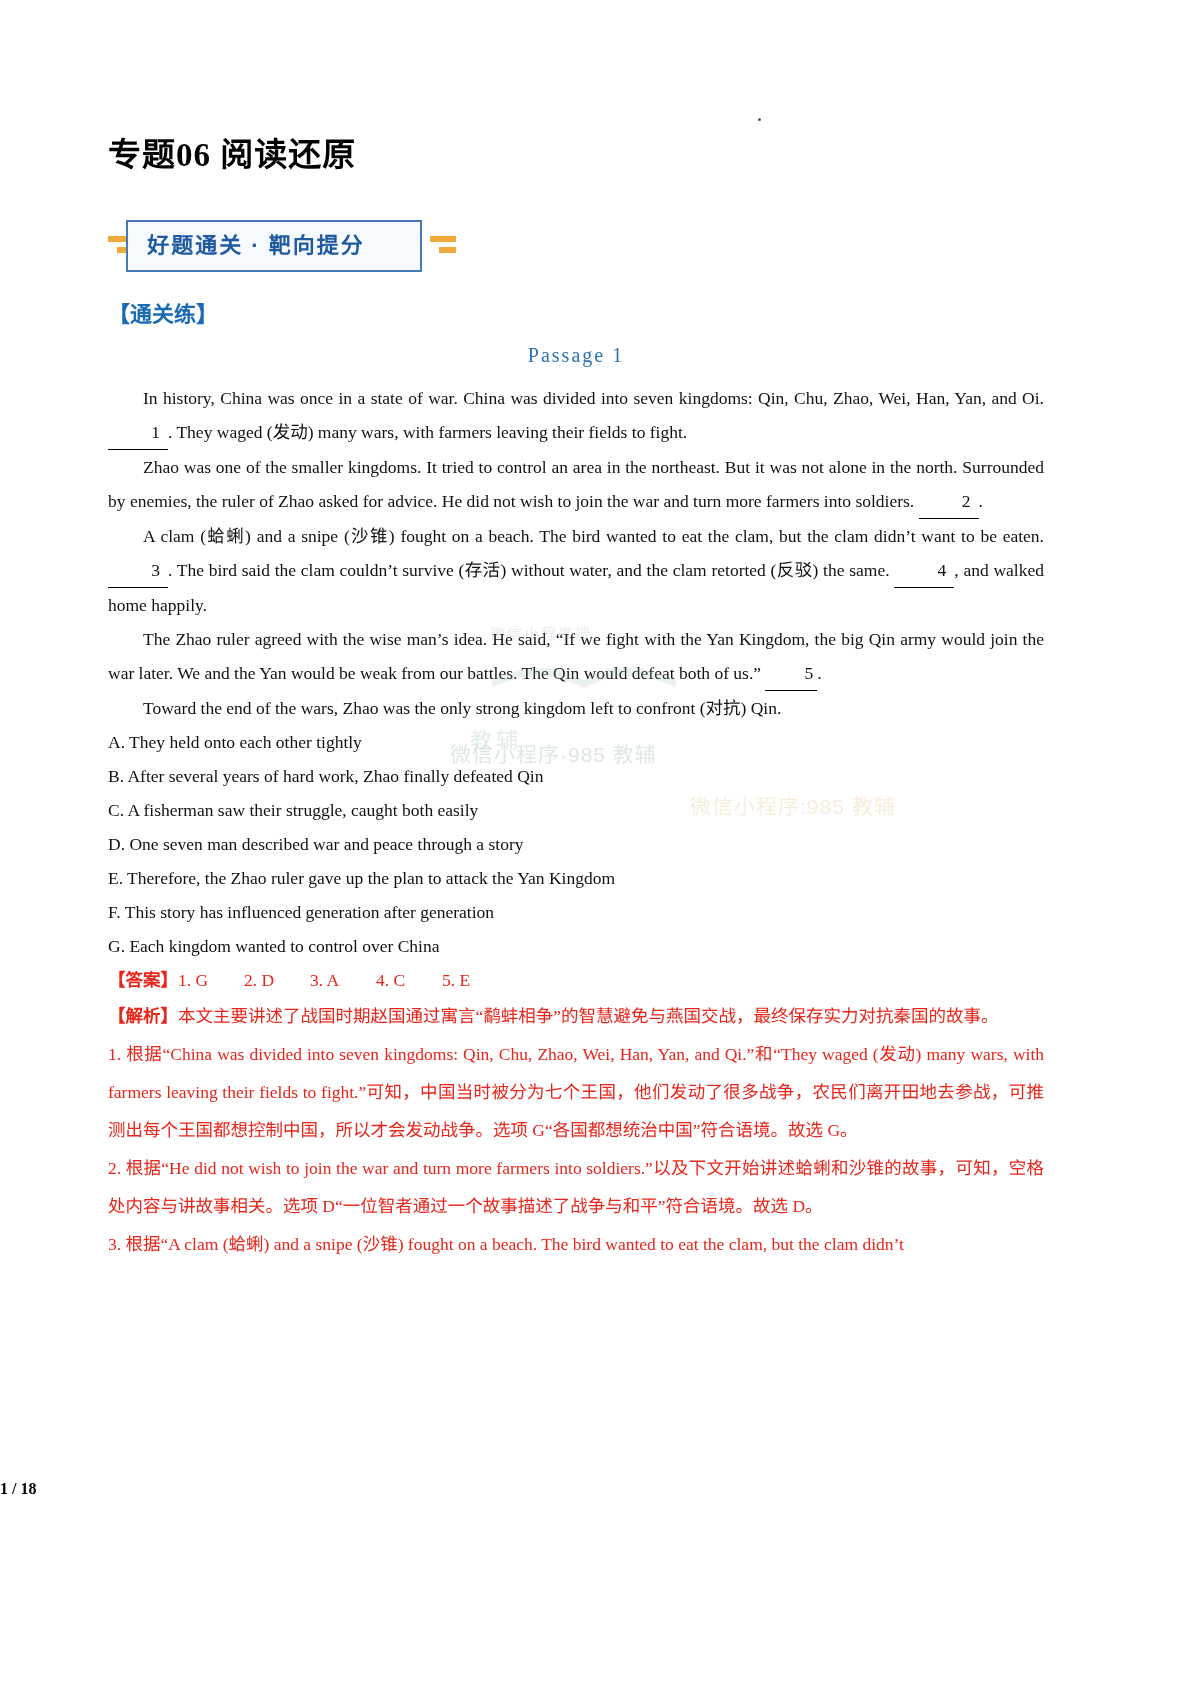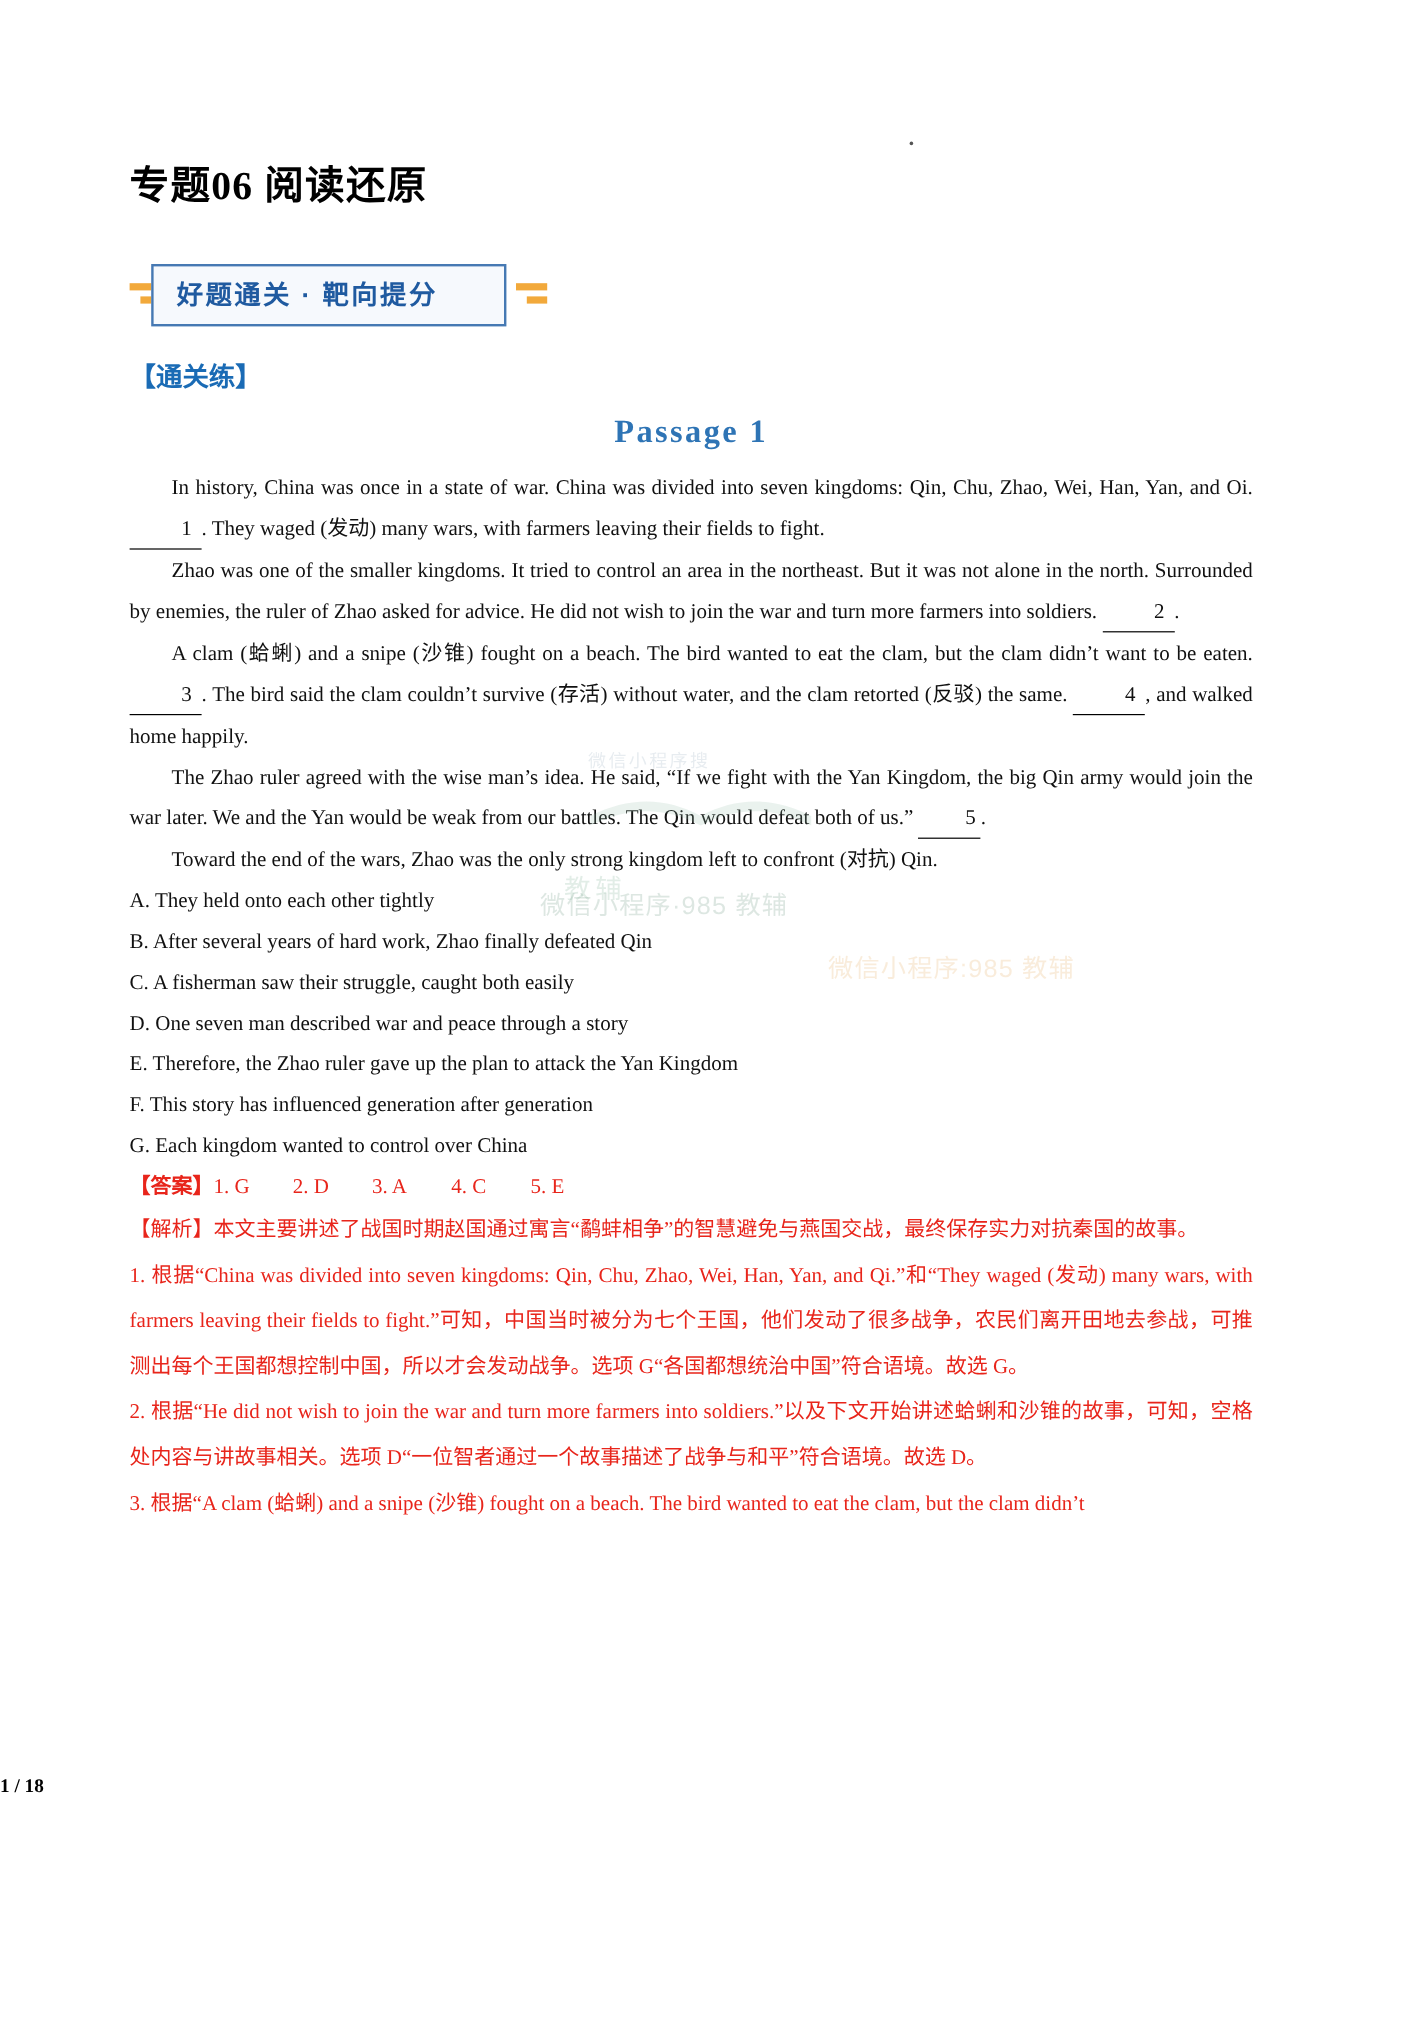--- a/index.html
+++ b/index.html
@@ -101,25 +101,24 @@
     font-family: "Liberation Sans", "DejaVu Sans", sans-serif;
     font-weight: bold;
     font-size: 22px;
     color: #1a6bb5;
   }
 
   
   .passage-heading {
     margin-top: 16px;
     text-align: center;
-    font-size: 27px;
+    font-size: 20px;
     color: #2e74b5;
     font-family: "Liberation Serif", "DejaVu Serif", serif;
     letter-spacing: 2px;
-    font-weight: bold;
   }
 
   
   p.para {
     margin: 0;
     font-size: 17.5px;
     line-height: 34px;
     text-align: justify;
     text-justify: inter-word;
     text-indent: 2em;
@@ -153,21 +152,21 @@
   .answer-line .ans { display: inline-block; min-width: 66px; }
 
   .analysis {
     margin: 0;
     font-size: 17.5px;
     line-height: 38px;
     color: #e8251b;
     text-align: justify;
     text-justify: inter-word;
   }
-  .analysis .tag { font-weight: normal; }
+  .analysis .tag { font-weight: bold; }
 
   
   .wm {
     position: absolute;
     pointer-events: none;
     user-select: none;
     font-family: "Liberation Sans", "DejaVu Sans", sans-serif;
     white-space: nowrap;
   }
   .wm-a {

